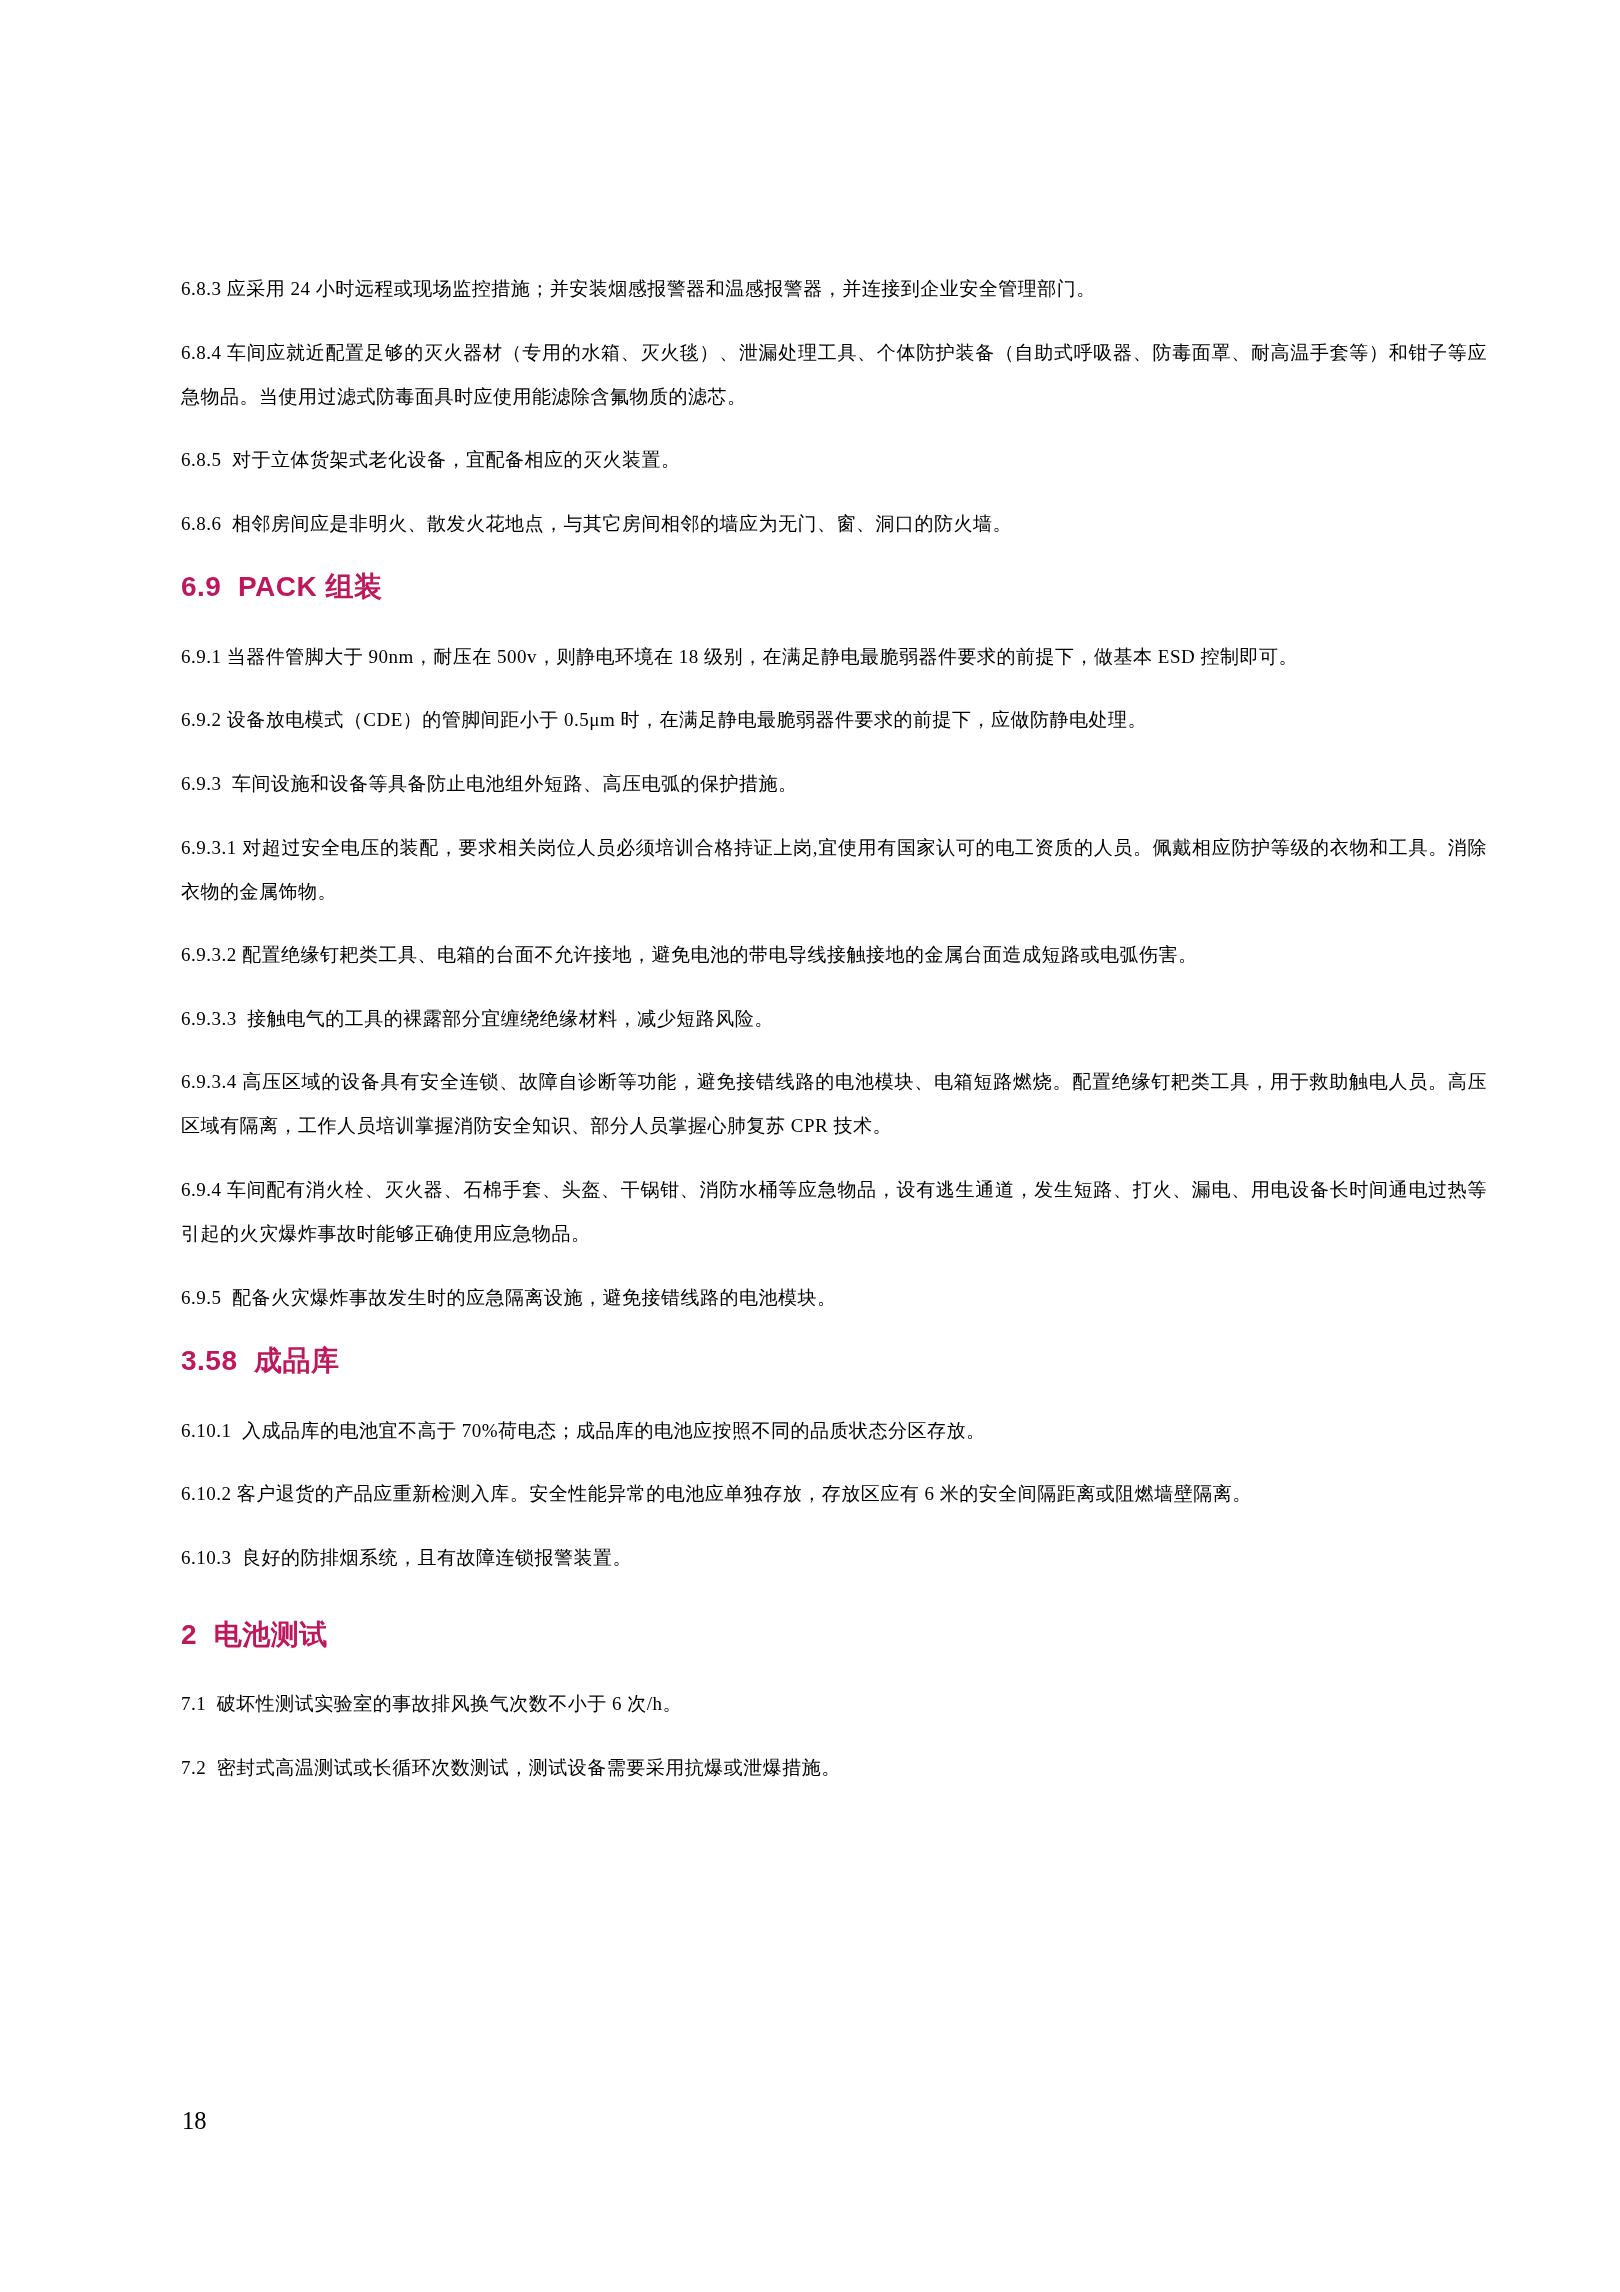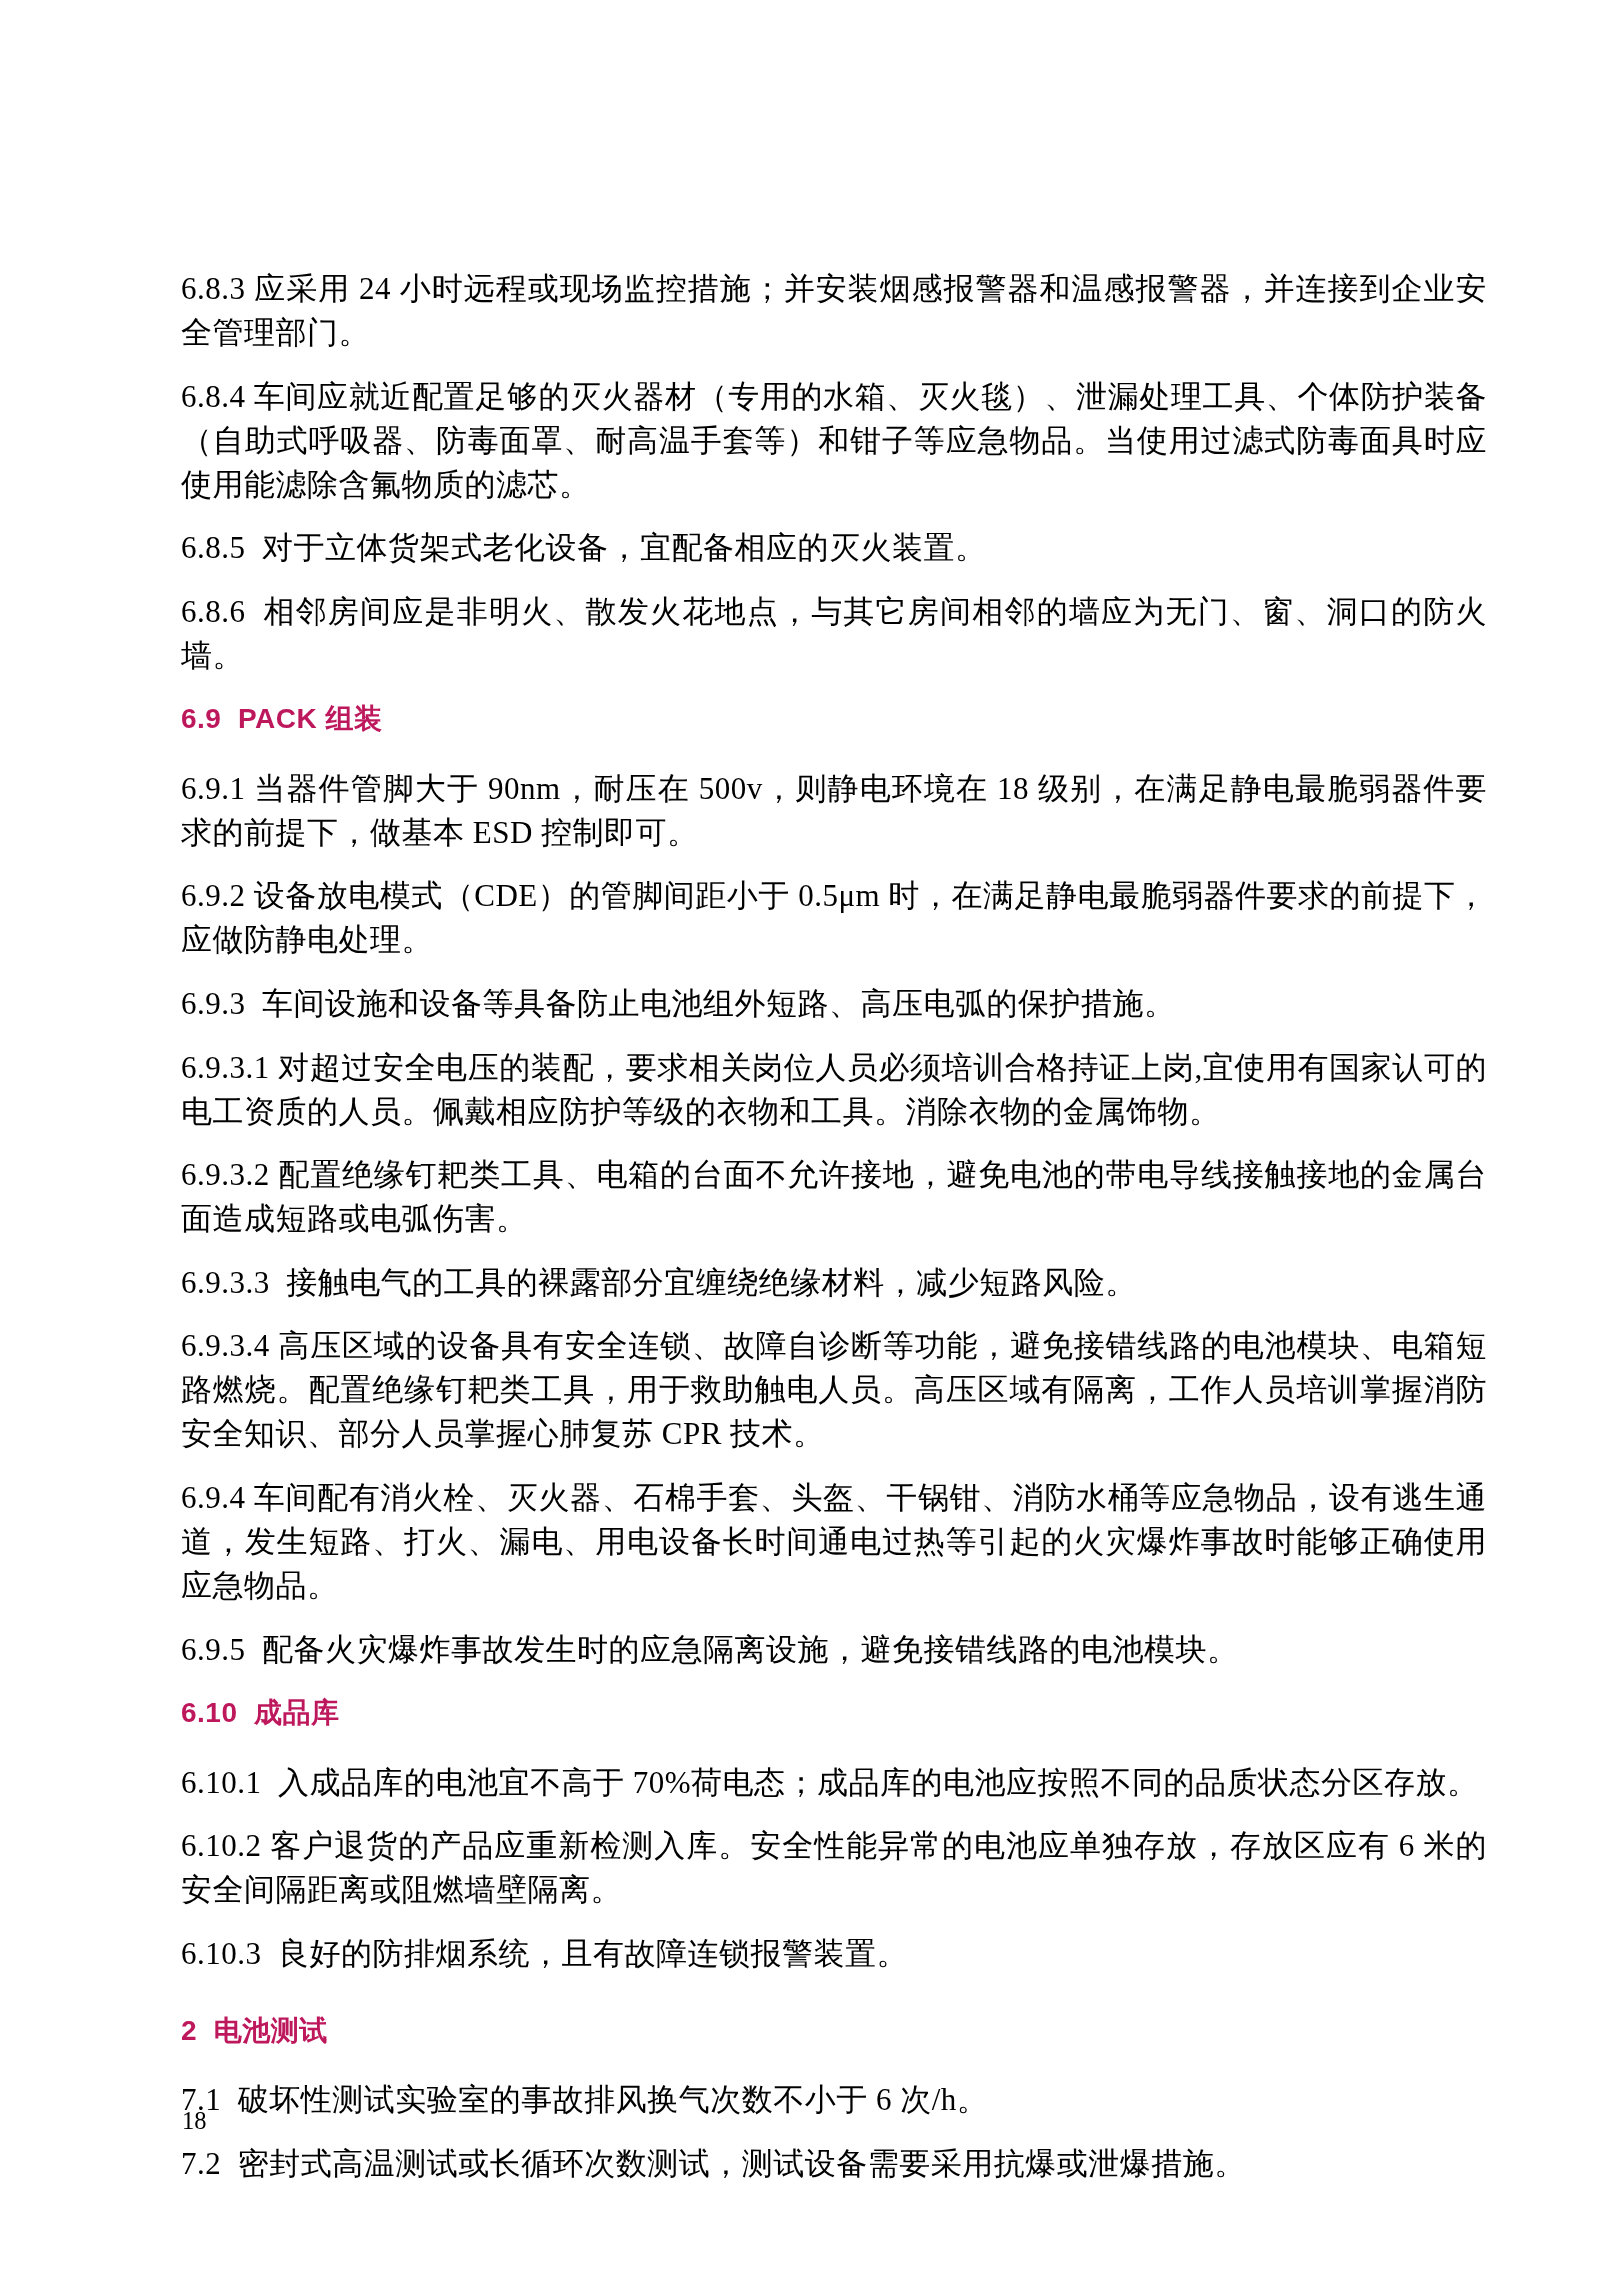--- a/index.html
+++ b/index.html
@@ -15,21 +15,21 @@
     background: #ffffff;
     overflow: hidden;
   }
   .content {
     position: absolute;
     top: 267px;
     left: 181px;
     width: 1306px;
   }
   .para {
-    font-size: 31px;
+    font-size: 19px;
     line-height: 44px;
     color: #000000;
     text-align: justify;
     white-space: pre-wrap;
     margin-bottom: 19.6px;
     letter-spacing: 0.5px;
   }
   .heading {
     font-family: "Liberation Sans", "DejaVu Sans", sans-serif;
     font-weight: bold;
@@ -65,21 +65,21 @@
     <h2 class="heading">6.9  PACK 组装</h2>
     <p class="para">6.9.1 当器件管脚大于 90nm，耐压在 500v，则静电环境在 18 级别，在满足静电最脆弱器件要求的前提下，做基本 ESD 控制即可。</p>
     <p class="para">6.9.2 设备放电模式（CDE）的管脚间距小于 0.5μm 时，在满足静电最脆弱器件要求的前提下，应做防静电处理。</p>
     <p class="para">6.9.3  车间设施和设备等具备防止电池组外短路、高压电弧的保护措施。</p>
     <p class="para">6.9.3.1 对超过安全电压的装配，要求相关岗位人员必须培训合格持证上岗,宜使用有国家认可的电工资质的人员。佩戴相应防护等级的衣物和工具。消除衣物的金属饰物。</p>
     <p class="para">6.9.3.2 配置绝缘钉耙类工具、电箱的台面不允许接地，避免电池的带电导线接触接地的金属台面造成短路或电弧伤害。</p>
     <p class="para">6.9.3.3  接触电气的工具的裸露部分宜缠绕绝缘材料，减少短路风险。</p>
     <p class="para">6.9.3.4 高压区域的设备具有安全连锁、故障自诊断等功能，避免接错线路的电池模块、电箱短路燃烧。配置绝缘钉耙类工具，用于救助触电人员。高压区域有隔离，工作人员培训掌握消防安全知识、部分人员掌握心肺复苏 CPR 技术。</p>
     <p class="para">6.9.4 车间配有消火栓、灭火器、石棉手套、头盔、干锅钳、消防水桶等应急物品，设有逃生通道，发生短路、打火、漏电、用电设备长时间通电过热等引起的火灾爆炸事故时能够正确使用应急物品。</p>
     <p class="para">6.9.5  配备火灾爆炸事故发生时的应急隔离设施，避免接错线路的电池模块。</p>
-    <h2 class="heading">6.10  成品库</h2>
+    <h2 class="heading">3.58  成品库</h2>
     <p class="para">6.10.1  入成品库的电池宜不高于 70%荷电态；成品库的电池应按照不同的品质状态分区存放。</p>
     <p class="para">6.10.2 客户退货的产品应重新检测入库。安全性能异常的电池应单独存放，存放区应有 6 米的安全间隔距离或阻燃墙壁隔离。</p>
     <p class="para">6.10.3  良好的防排烟系统，且有故障连锁报警装置。</p>
     <h2 class="heading section-break">2  电池测试</h2>
     <p class="para">7.1  破坏性测试实验室的事故排风换气次数不小于 6 次/h。</p>
     <p class="para">7.2  密封式高温测试或长循环次数测试，测试设备需要采用抗爆或泄爆措施。</p>
   </div>
   <div class="page-number">18</div>
 </div>
 

